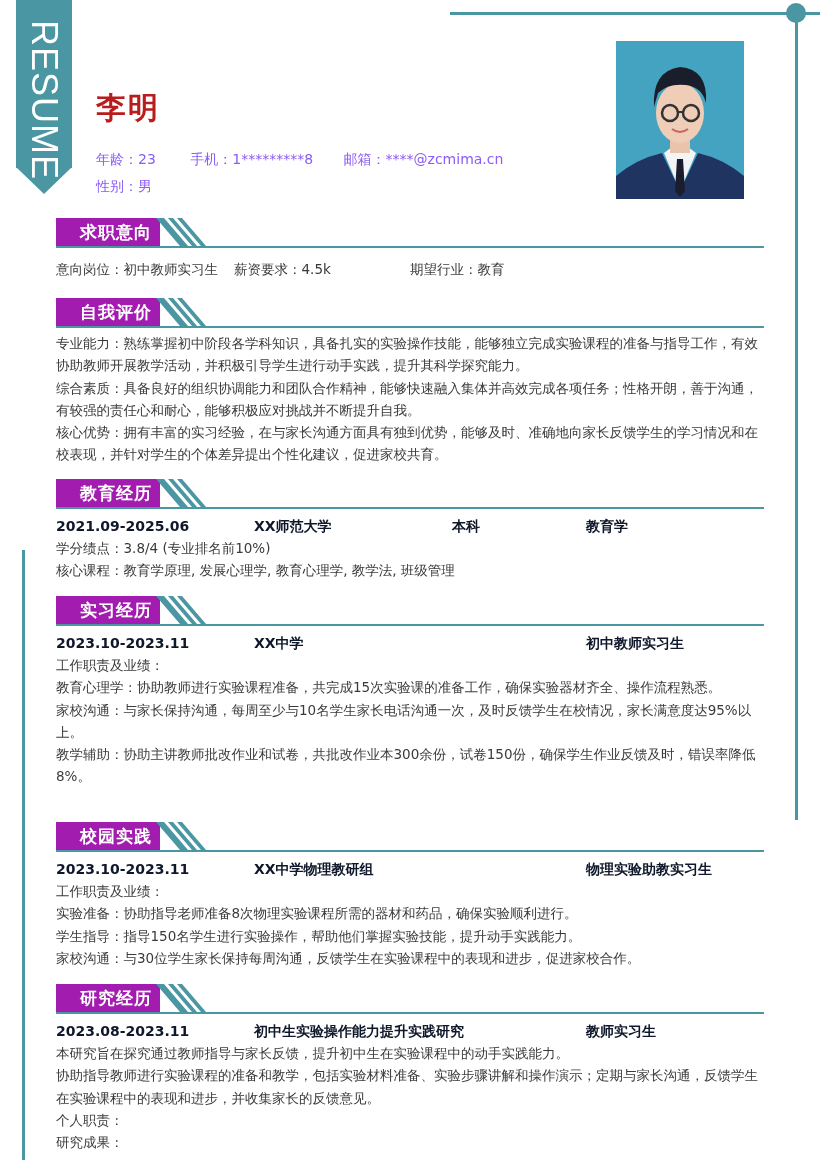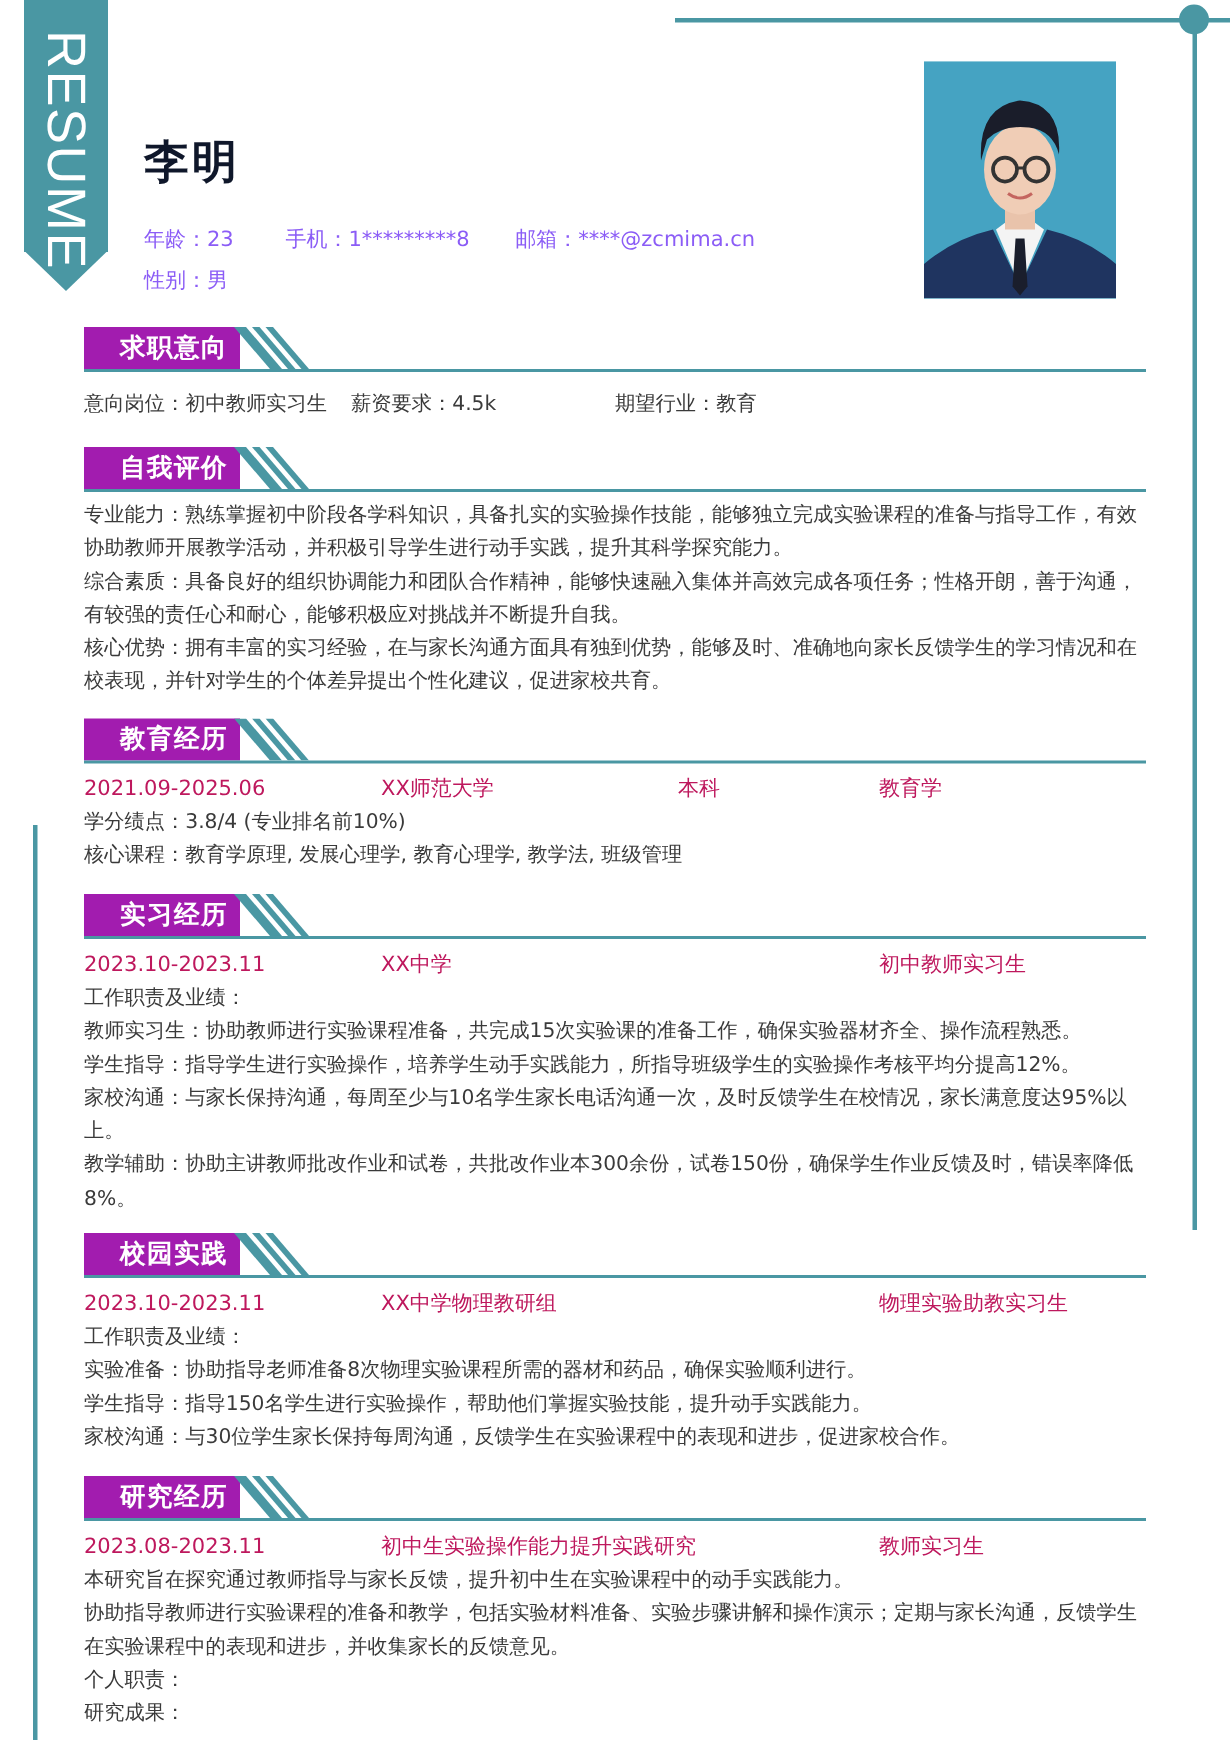--- a/index.html
+++ b/index.html
@@ -14,42 +14,42 @@
 
   
   .ribbon { position: absolute; left: 16px; top: 0; width: 56px; height: 195px; }
   .ribbon-body { position: absolute; left: 0; top: 0; width: 56px; height: 168px; background: #4a97a3; }
   .ribbon-tip { position: absolute; left: 0; top: 167px; width: 0; height: 0;
     border-left: 28px solid transparent; border-right: 28px solid transparent; border-top: 27px solid #4a97a3; }
   .ribbon-text { position: absolute; left: 8px; top: 20px; width: 40px; height: 140px; color: #fff;
     writing-mode: vertical-rl; font-family: "Liberation Sans", sans-serif; font-size: 36px; letter-spacing: 1px; line-height: 40px; }
 
   
-  .name { position: absolute; left: 96px; top: 88px; font-size: 30px; font-weight: bold; color: #0f172a; letter-spacing: 2px; }
+  .name { position: absolute; left: 96px; top: 88px; font-size: 30px; font-weight: bold; color: #b91c1c; letter-spacing: 2px; }
   .info-row { position: absolute; left: 96px; font-size: 14px; color: #8b5cf6; }
   .info-row span { display: inline-block; }
   .row1 { top: 151px; }
   .row2 { top: 178px; }
   .gap1 { margin-right: 30px; }
   .gap2 { margin-right: 26px; }
 
   .photo { position: absolute; left: 616px; top: 41px; width: 128px; height: 158px; background: #3f9fbe; overflow: hidden; }
 
   
   .section { position: absolute; left: 56px; width: 708px; }
   .sec-head { position: relative; height: 30px; }
   .sec-tab { position: absolute; left: 0; top: 0; height: 28px; width: 104px; background: #a21caf; color: #fff;
     font-size: 17px; font-weight: bold; line-height: 28px; padding-left: 24px; letter-spacing: 1px; }
   .stripes { position: absolute; left: 100px; top: 0; width: 50px; height: 28px; }
   .sec-rule { position: absolute; left: 0; top: 28px; width: 708px; height: 2px; background: #4a97a3; }
   .sec-body { padding-top: 4px; font-size: 13.5px; line-height: 22.3px; color: #3a3a3a; }
   .line { white-space: nowrap; }
   .para { white-space: normal; word-break: break-all; }
 
-  .entry { position: relative; height: 24px; font-weight: normal; font-size: 14px; color: #be185d; }
+  .entry { position: relative; height: 24px; font-weight: bold; font-size: 14px; color: #0f172a; }
   .entry span { position: absolute; top: 2px; }
 </style>
 </head>
 <body>
 
 <div class="top-line"></div>
 <div class="dot"></div>
 <div class="right-line"></div>
 <div class="left-line"></div>
 
@@ -151,22 +151,21 @@
     </svg>
     <div class="sec-rule"></div>
   </div>
   <div class="sec-body">
     <div class="entry">
       <span style="left:0;">2023.10-2023.11</span>
       <span style="left:198px;">XX中学</span>
       <span style="left:530px;">初中教师实习生</span>
     </div>
     <div class="para">工作职责及业绩：</div>
-    <div class="para">教师实习生：协助教师进行实验课程准备，共完成15次实验课的准备工作，确保实验器材齐全、操作流程熟悉。</div>
-    <div class="para">学生指导：指导学生进行实验操作，培养学生动手实践能力，所指导班级学生的实验操作考核平均分提高12%。</div>
+    <div class="para">教育心理学：协助教师进行实验课程准备，共完成15次实验课的准备工作，确保实验器材齐全、操作流程熟悉。</div>
     <div class="para">家校沟通：与家长保持沟通，每周至少与10名学生家长电话沟通一次，及时反馈学生在校情况，家长满意度达95%以上。</div>
     <div class="para">教学辅助：协助主讲教师批改作业和试卷，共批改作业本300余份，试卷150份，确保学生作业反馈及时，错误率降低8%。</div>
   </div>
 </div>
 
 <div class="section" style="top:822px;">
   <div class="sec-head">
     <div class="sec-tab">校园实践</div>
     <svg class="stripes" viewBox="0 0 50 28">
       <polygon points="0,0 8,0 32,28 24,28" fill="#4a97a3"></polygon>

